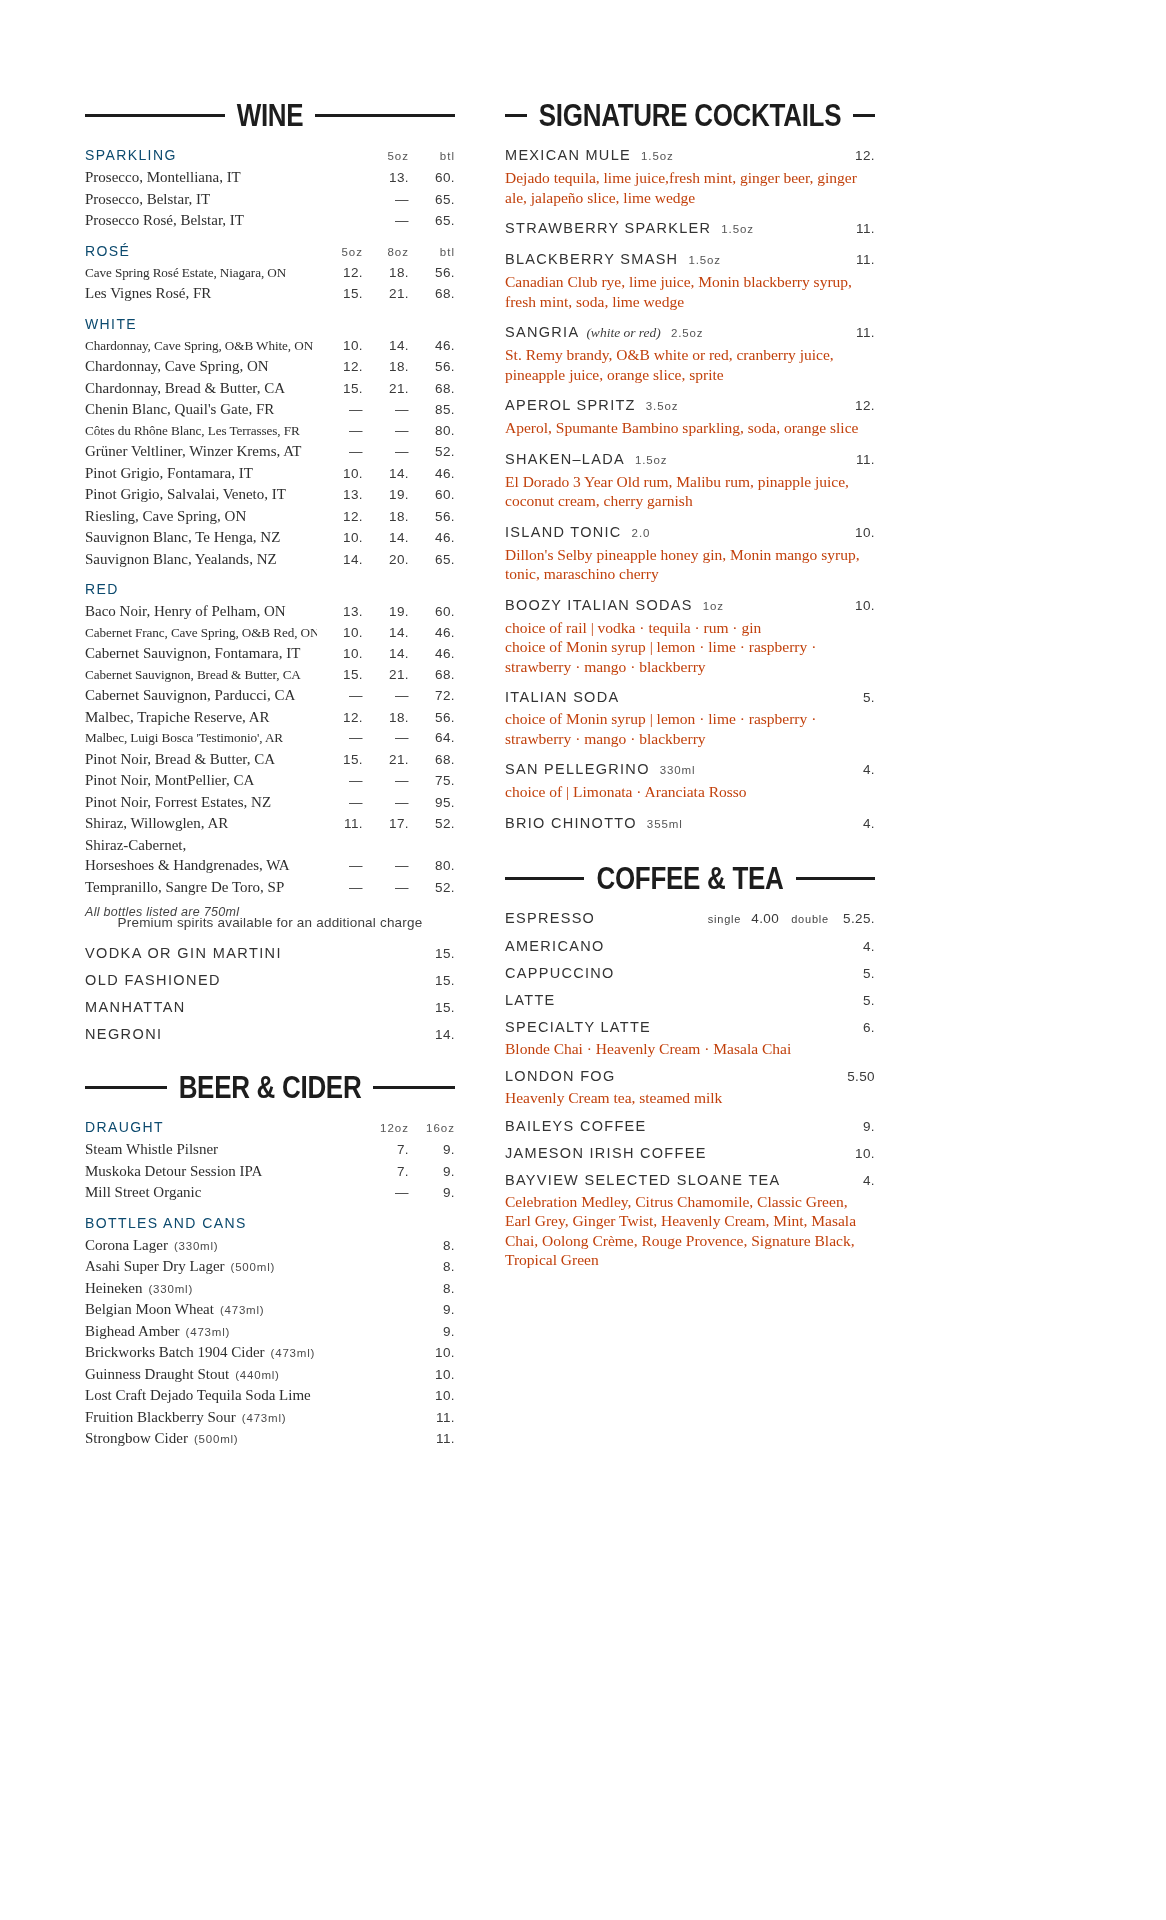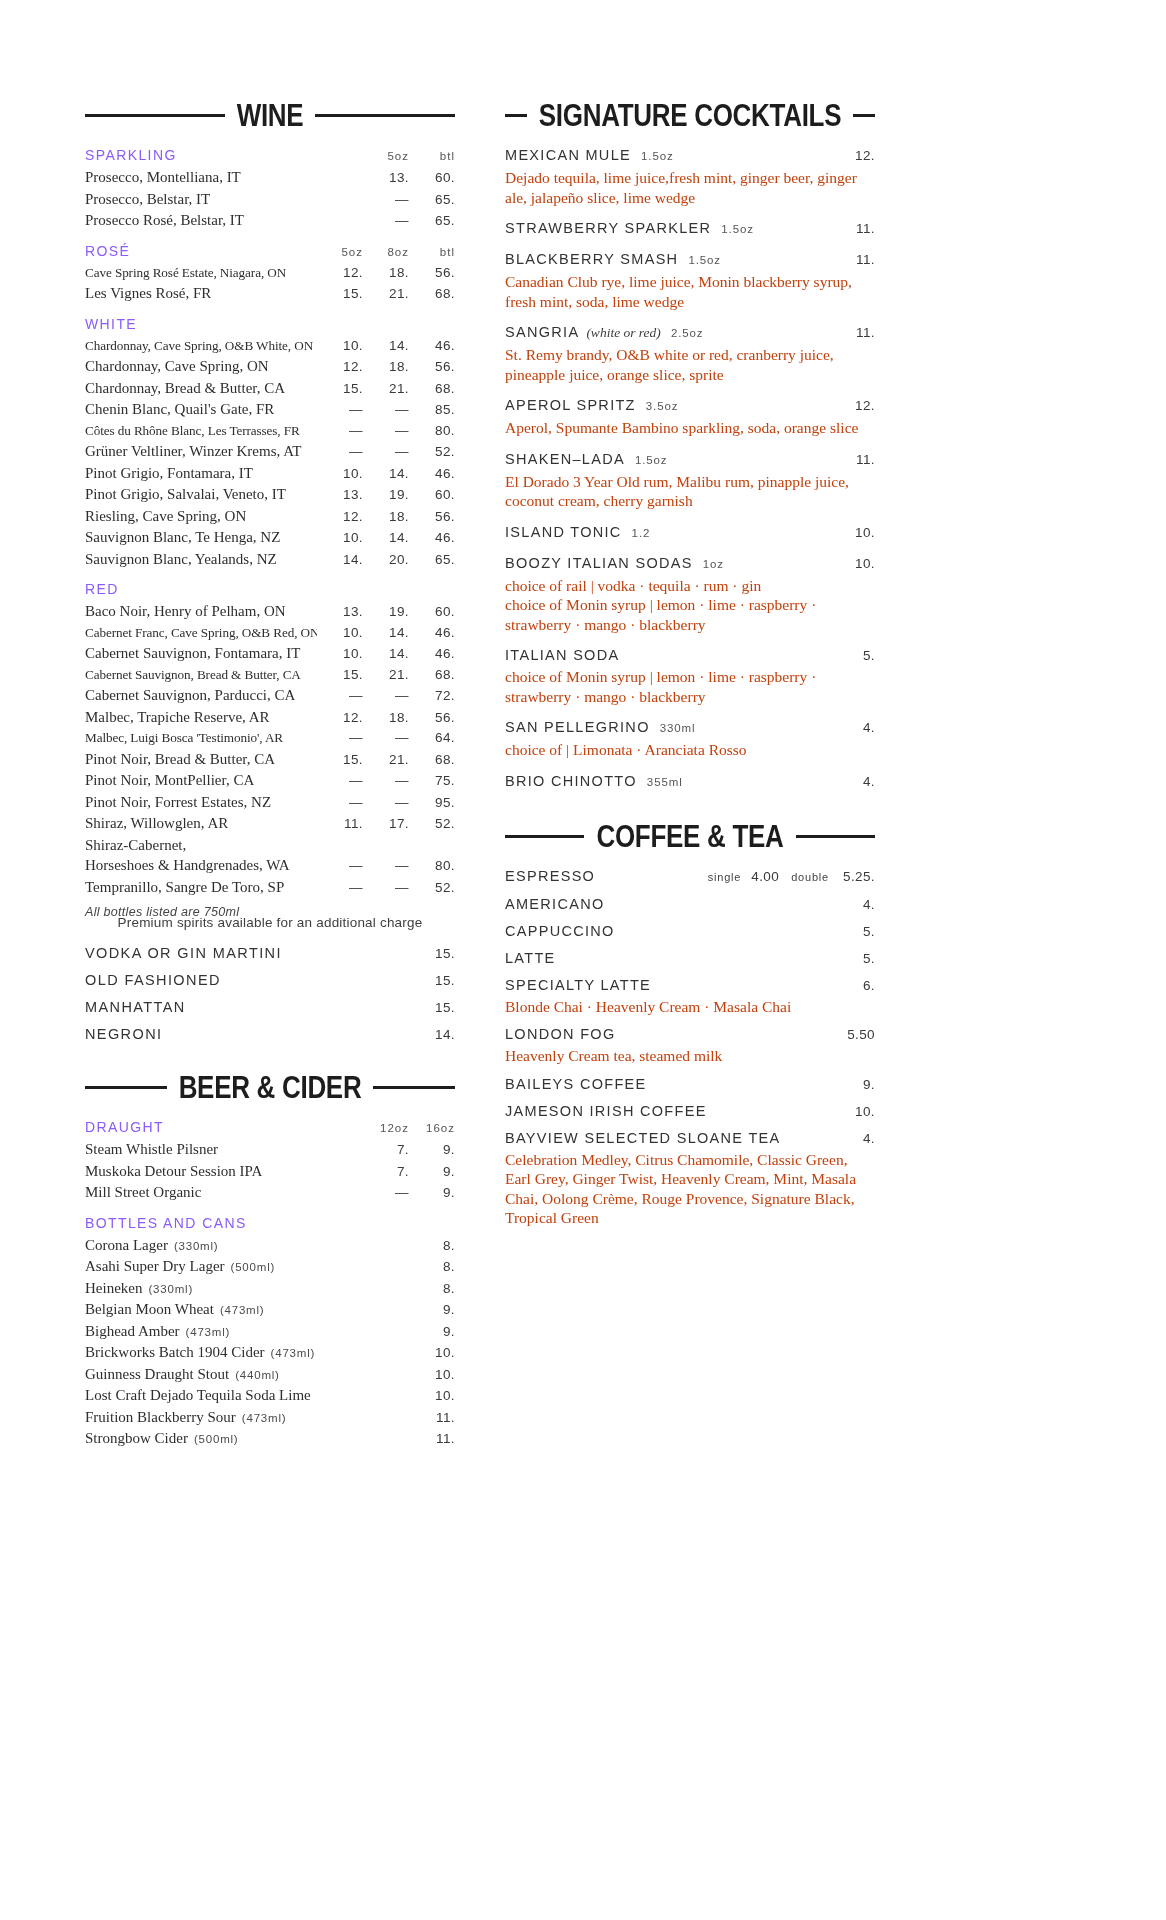--- a/index.html
+++ b/index.html
@@ -12,21 +12,21 @@
   
   .title { display:flex; align-items:center; gap:12px; font-family:"Liberation Sans",sans-serif;
            font-weight:700; font-size:26px; letter-spacing:-0.3px; color:#1d1d1d;
            margin:30px 0 16px; white-space:nowrap; }
   .title:first-child { margin-top:0; }
   .title .ttext { display:inline-block; transform:scaleY(1.24); transform-origin:center; }
   .title .rule { flex:1 1 auto; height:3px; background:#1d1d1d; min-width:16px; }
 
   
   .sec-label-row { display:flex; align-items:baseline; margin:11px 0 4px; }
-  .sec-label { font-family:"Liberation Sans",sans-serif; font-size:14px; letter-spacing:1.4px; color:#8b5cf6; flex:1 1 auto; }
+  .sec-label { font-family:"Liberation Sans",sans-serif; font-size:14px; letter-spacing:1.4px; color:#0c4a6e; flex:1 1 auto; }
   .colhead { width:46px; flex:0 0 46px; text-align:right; font-family:"Liberation Sans",sans-serif;
              font-size:11.5px; letter-spacing:1px; color:#555; }
 
   
   .wrow { display:flex; align-items:baseline; line-height:20.5px; }
   .wname { flex:1 1 auto; min-width:0; white-space:nowrap; overflow:hidden; font-size:15px; color:#2e2e2e; }
   .wname.cond { font-size:13.2px; letter-spacing:-0.1px; }
   .wprice { width:46px; flex:0 0 46px; text-align:right; font-family:"Liberation Sans",sans-serif;
             font-size:13.5px; letter-spacing:.4px; color:#3a3a3a; }
 
@@ -443,24 +443,25 @@
             <span class="ck-name">SHAKEN–LADA</span>
             <span class="ck-size">1.5oz</span>
             <span class="spacer"></span>
             <span class="ck-price">11.</span>
           </div>
           <div class="ck-desc">El Dorado 3 Year Old rum, Malibu rum, pinapple juice, coconut cream, cherry garnish</div>
         </div>
         <div class="ck-item">
           <div class="ck-head">
             <span class="ck-name">ISLAND TONIC</span>
-            <span class="ck-size">1.2</span>
+            <span class="ck-size">2.0</span>
             <span class="spacer"></span>
             <span class="ck-price">10.</span>
           </div>
+          <div class="ck-desc">Dillon's Selby pineapple honey gin, Monin mango syrup, tonic, maraschino cherry</div>
         </div>
         <div class="ck-item">
           <div class="ck-head">
             <span class="ck-name">BOOZY ITALIAN SODAS</span>
             <span class="ck-size">1oz</span>
             <span class="spacer"></span>
             <span class="ck-price">10.</span>
           </div>
           <div class="ck-desc">choice of rail | vodka · tequila · rum · gin
 choice of Monin syrup | lemon · lime · raspberry · strawberry · mango · blackberry</div>

